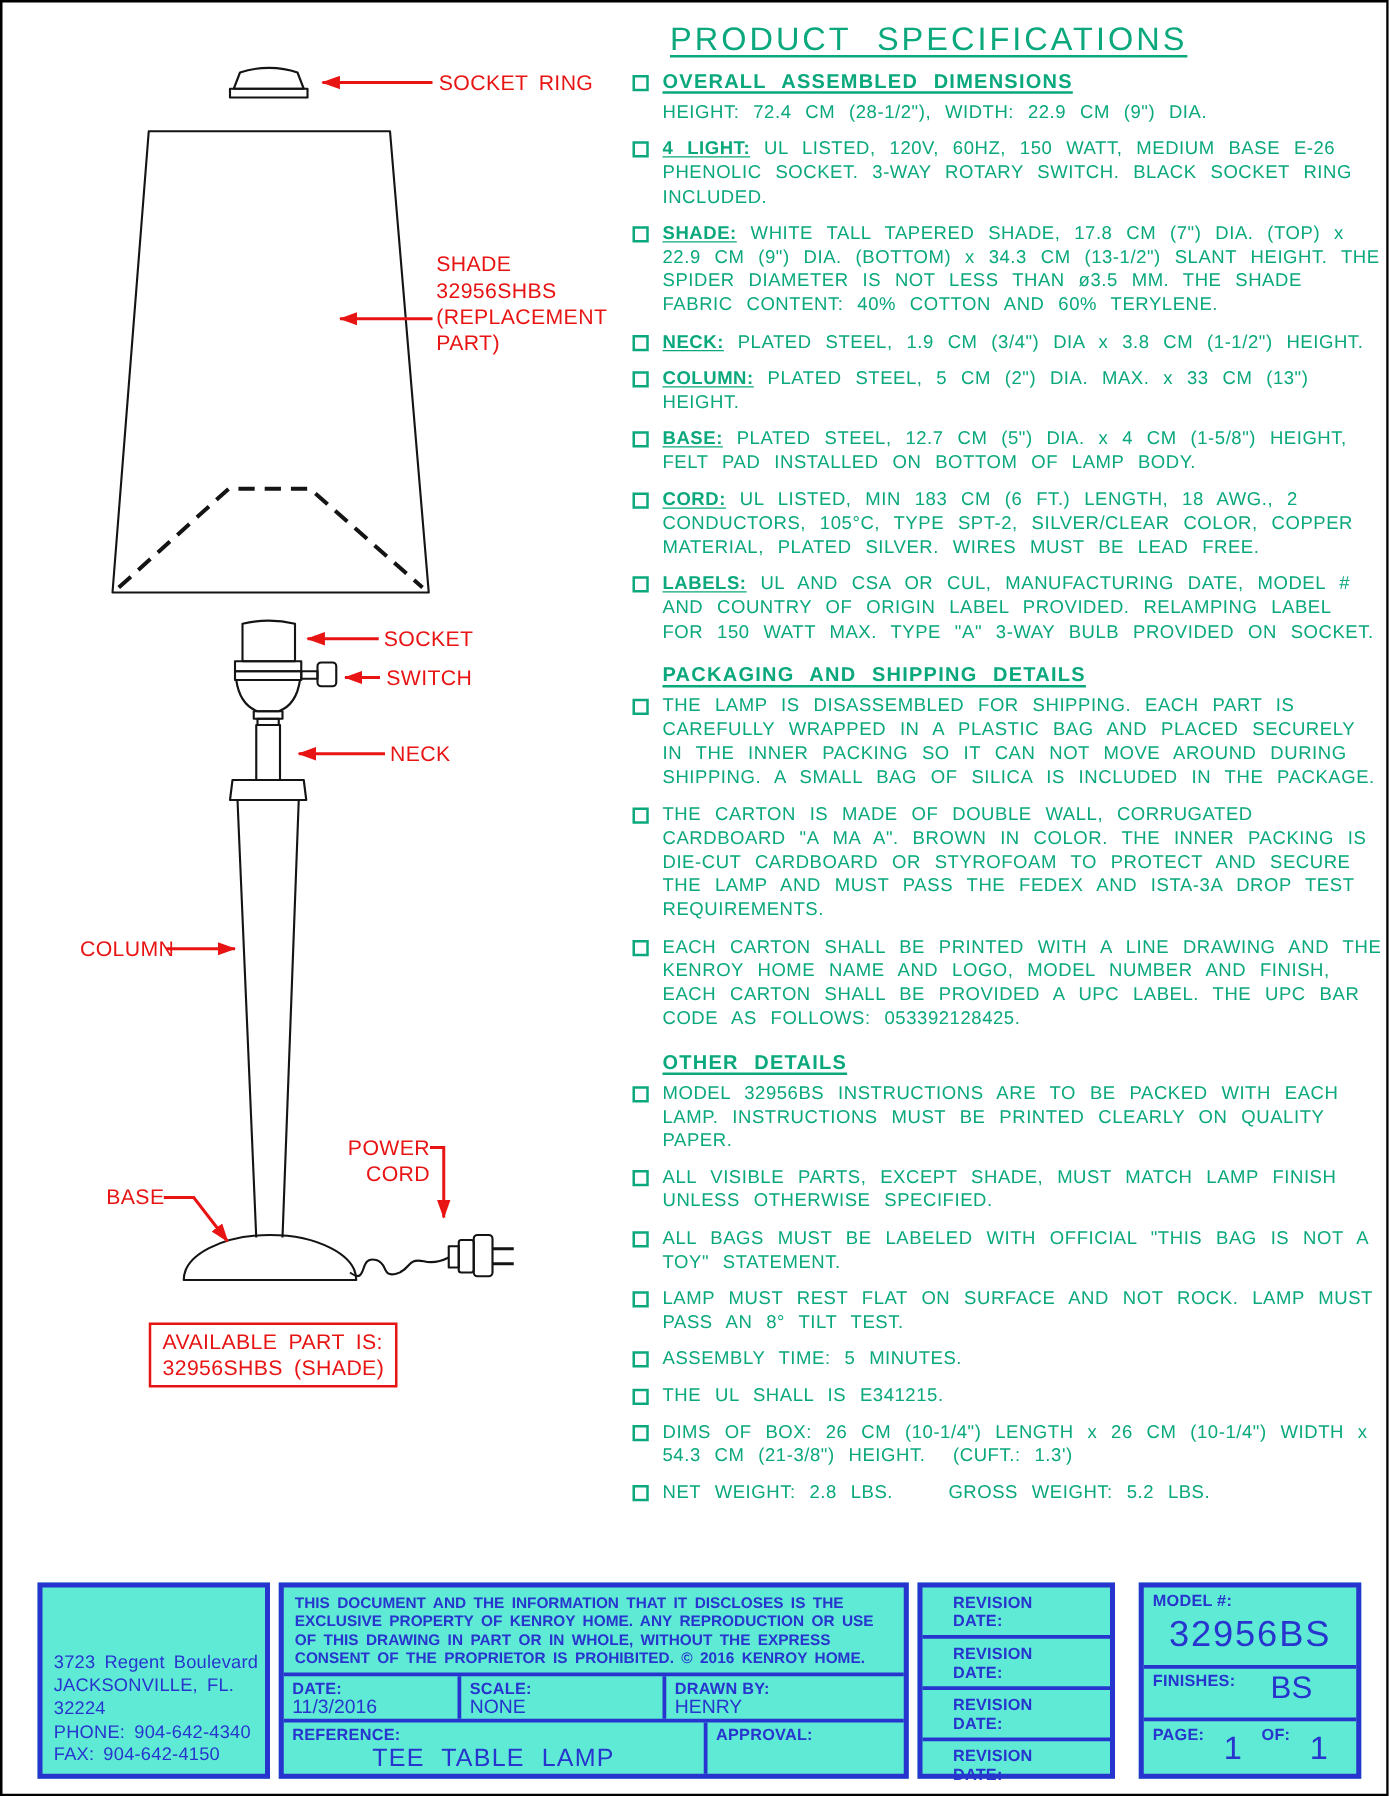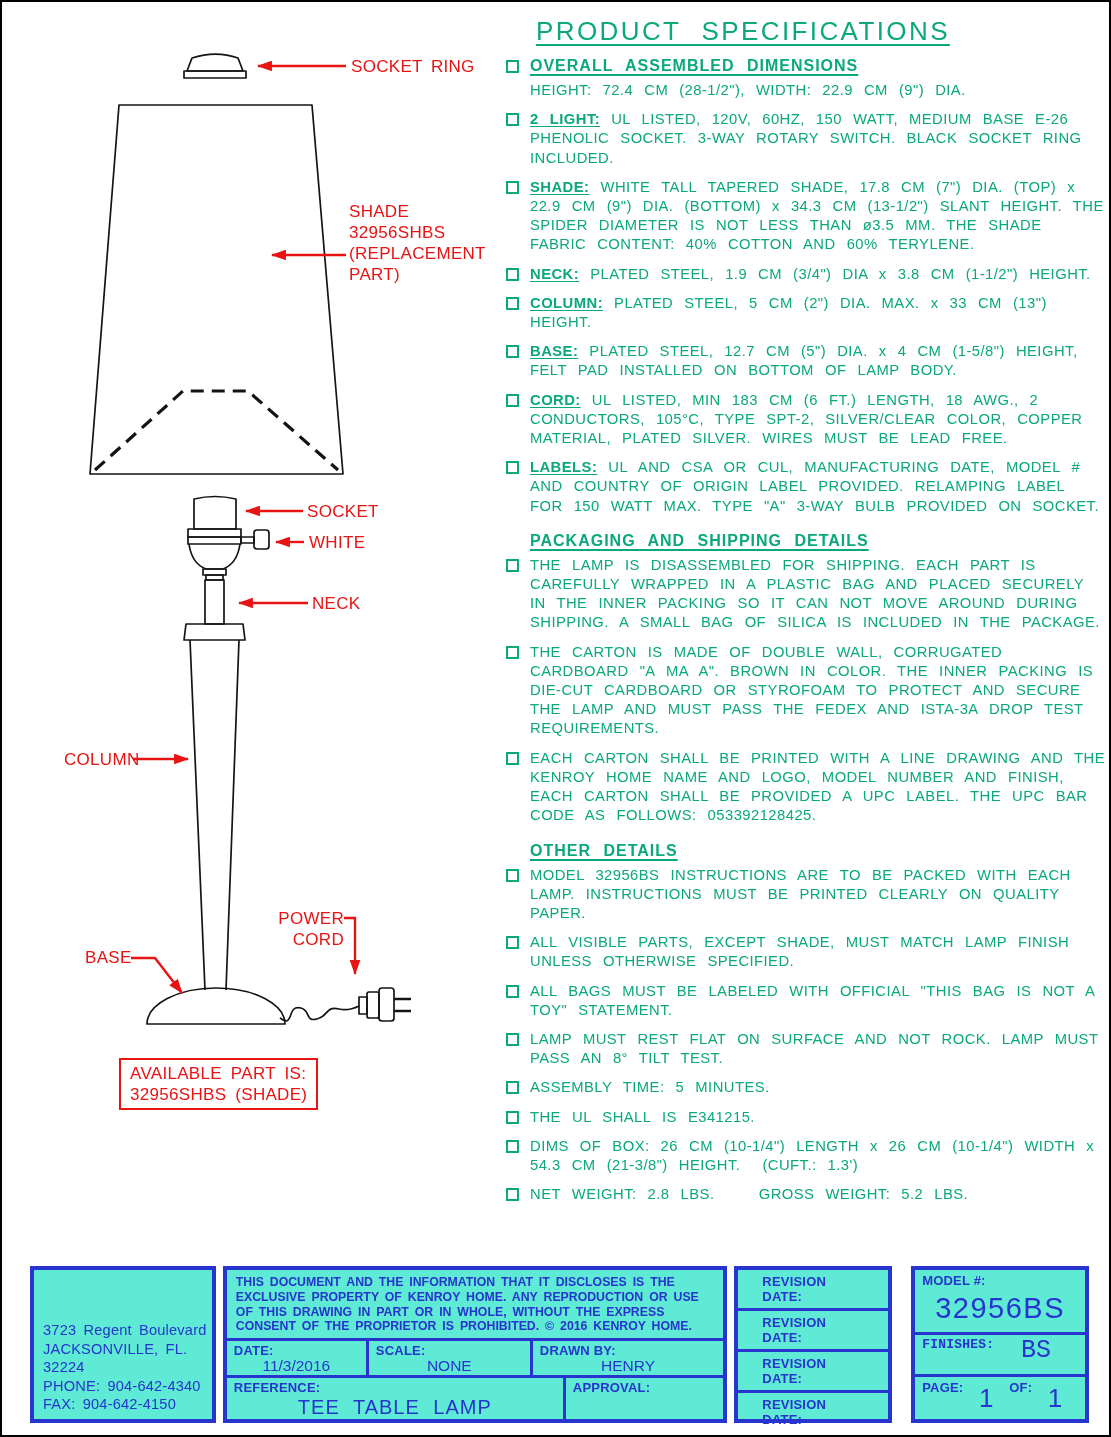--- a/index.html
+++ b/index.html
@@ -59,32 +59,32 @@
   .center-box{width:505px;display:flex;flex-direction:column;}
   .disclaimer{height:73px;border-bottom:3.5px solid var(--blue);padding:5px 9px 0;
     font-size:12.3px;font-weight:bold;line-height:14.8px;word-spacing:2.5px;box-sizing:border-box;}
   .fields-row{height:37px;border-bottom:3.5px solid var(--blue);display:flex;box-sizing:border-box;}
   .cell{box-sizing:border-box;padding:2px 7px 0;}
   .cell+.cell{border-left:3.5px solid var(--blue);}
   .cell-date{width:139px;}
   .cell-scale{width:164px;}
   .cell-drawn{flex:1;}
   .tb-label{font-weight:bold;font-size:13px;letter-spacing:.2px;display:block;}
-  .tb-val{text-align:center;font-size:15.5px;margin-top:-1px;}
+  .tb-val{font-size:15.5px;margin-top:-1px;}
   .ref-row{flex:1;display:flex;}
   .cell-ref{width:336px;}
   .cell-approval{flex:1;}
   .ref-val{text-align:center;font-size:20px;margin-top:1px;letter-spacing:1px;word-spacing:7px;}
   .rev-box{width:158px;display:flex;flex-direction:column;}
   .rev-row{flex:1;border-bottom:3.5px solid var(--blue);padding:4px 24px;box-sizing:border-box;}
   .rev-row:last-child{border-bottom:none;}
   .model-box{width:178px;display:flex;flex-direction:column;margin-left:12px;}
   .model-row{height:70px;border-bottom:3.5px solid var(--blue);padding:3px 7px;box-sizing:border-box;}
   .model-val{text-align:center;font-size:29px;margin-top:4px;letter-spacing:1.5px;}
-  .fin-row{height:46px;border-bottom:3.5px solid var(--blue);padding:2px 7px;display:flex;box-sizing:border-box;font-family:Liberation Mono, monospace;}
+  .fin-row{height:46px;border-bottom:3.5px solid var(--blue);padding:2px 7px;display:flex;box-sizing:border-box;}
   .fin-val{flex:1;text-align:center;font-size:25px;line-height:27px;}
   .page-row{flex:1;display:flex;padding:3px 7px;box-sizing:border-box;}
   .page-row .tb-label{display:inline;}
   .page-num{flex:1;text-align:center;font-size:26px;line-height:36px;}
 </style>
 </head>
 <body>
 
 <div class="page">
 
@@ -160,21 +160,21 @@
       <polyline points="342,916 353,916 353,972" marker-end="url(#ah)"></polyline>
     </g>
   </svg>
 
   <div class="rlabel" style="left:349px;top:54px;">SOCKET RING</div>
   <div class="rlabel" style="left:347px;top:199px;">SHADE
 32956SHBS
 (REPLACEMENT
 PART)</div>
   <div class="rlabel" style="left:305px;top:499px;">SOCKET</div>
-  <div class="rlabel" style="left:307px;top:530px;">WHITE</div>
+  <div class="rlabel" style="left:307px;top:530px;">SWITCH</div>
   <div class="rlabel" style="left:310px;top:591px;">NECK</div>
   <div class="rlabel" style="left:62px;top:747px;">COLUMN</div>
   <div class="rlabel" style="left:83px;top:945px;">BASE</div>
   <div class="rlabel" style="left:270px;top:906px;width:72px;text-align:right;">POWER
 CORD</div>
   <div class="avail-box">AVAILABLE PART IS:
 32956SHBS (SHADE)</div>
 
   <div class="specs">
     <div class="spec-title">PRODUCT SPECIFICATIONS</div>
@@ -183,21 +183,21 @@
           <div class="spec-header-row">
             <span class="checkbox"></span>
             <span class="spec-header">OVERALL ASSEMBLED DIMENSIONS</span>
           </div>
           <div class="spec-item">
             <span class="checkbox hidden"></span>
             <div class="spec-text">HEIGHT: 72.4 CM (28-1/2"), WIDTH: 22.9 CM (9") DIA.</div>
           </div>
           <div class="spec-item">
             <span class="checkbox"></span>
-            <div class="spec-text"><span class="lead">2 LIGHT:</span> UL LISTED, 120V, 60HZ, 150 WATT, MEDIUM BASE E-26 PHENOLIC SOCKET. 3-WAY ROTARY SWITCH. BLACK SOCKET RING INCLUDED.</div>
+            <div class="spec-text"><span class="lead">4 LIGHT:</span> UL LISTED, 120V, 60HZ, 150 WATT, MEDIUM BASE E-26 PHENOLIC SOCKET. 3-WAY ROTARY SWITCH. BLACK SOCKET RING INCLUDED.</div>
           </div>
           <div class="spec-item">
             <span class="checkbox"></span>
             <div class="spec-text"><span class="lead">SHADE:</span> WHITE TALL TAPERED SHADE, 17.8 CM (7") DIA. (TOP) x 22.9 CM (9") DIA. (BOTTOM) x 34.3 CM (13-1/2") SLANT HEIGHT. THE SPIDER DIAMETER IS NOT LESS THAN ø3.5 MM. THE SHADE FABRIC CONTENT: 40% COTTON AND 60% TERYLENE.</div>
           </div>
           <div class="spec-item">
             <span class="checkbox"></span>
             <div class="spec-text"><span class="lead">NECK:</span> PLATED STEEL, 1.9 CM (3/4") DIA x 3.8 CM (1-1/2") HEIGHT.</div>
           </div>
           <div class="spec-item">

